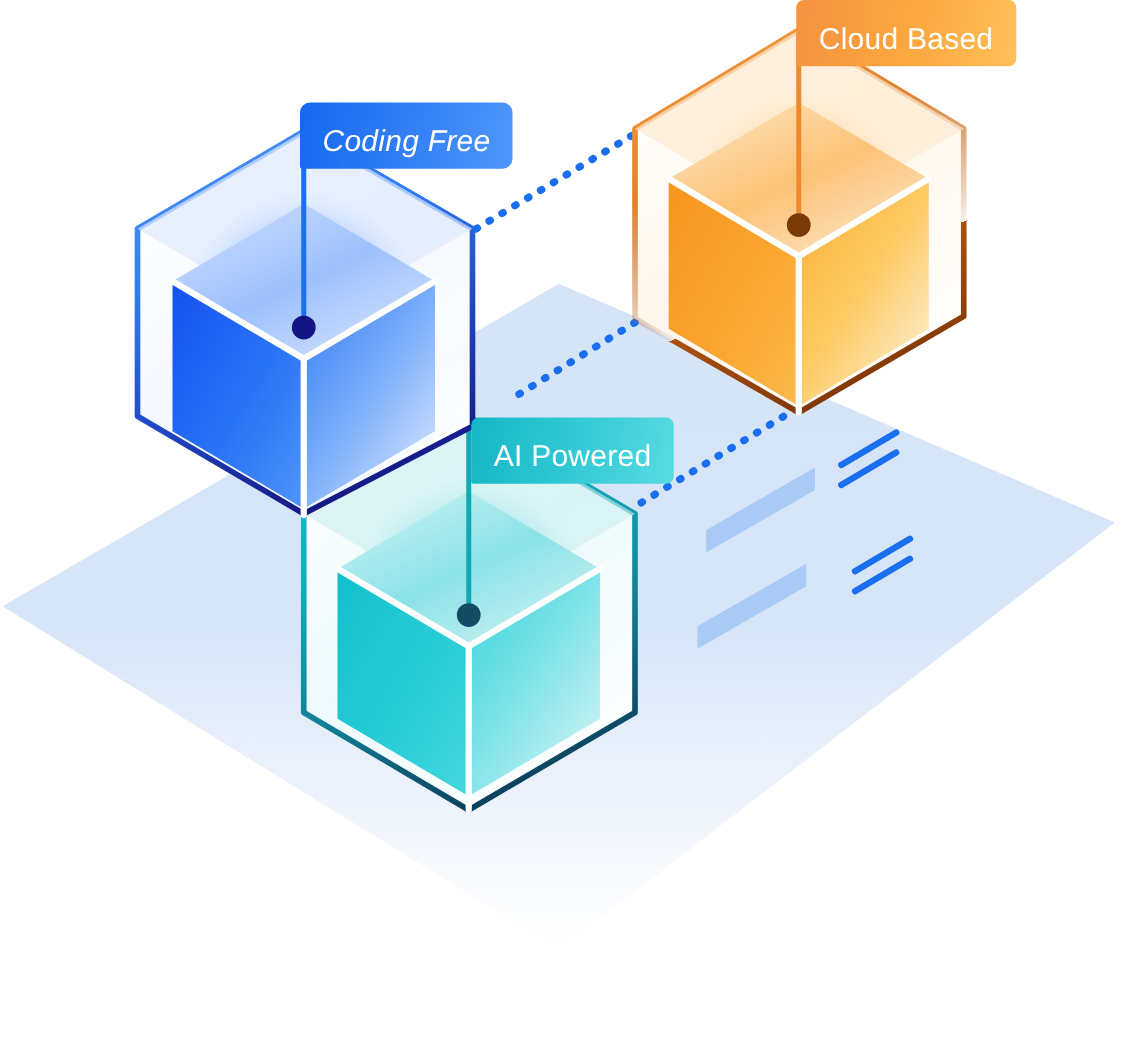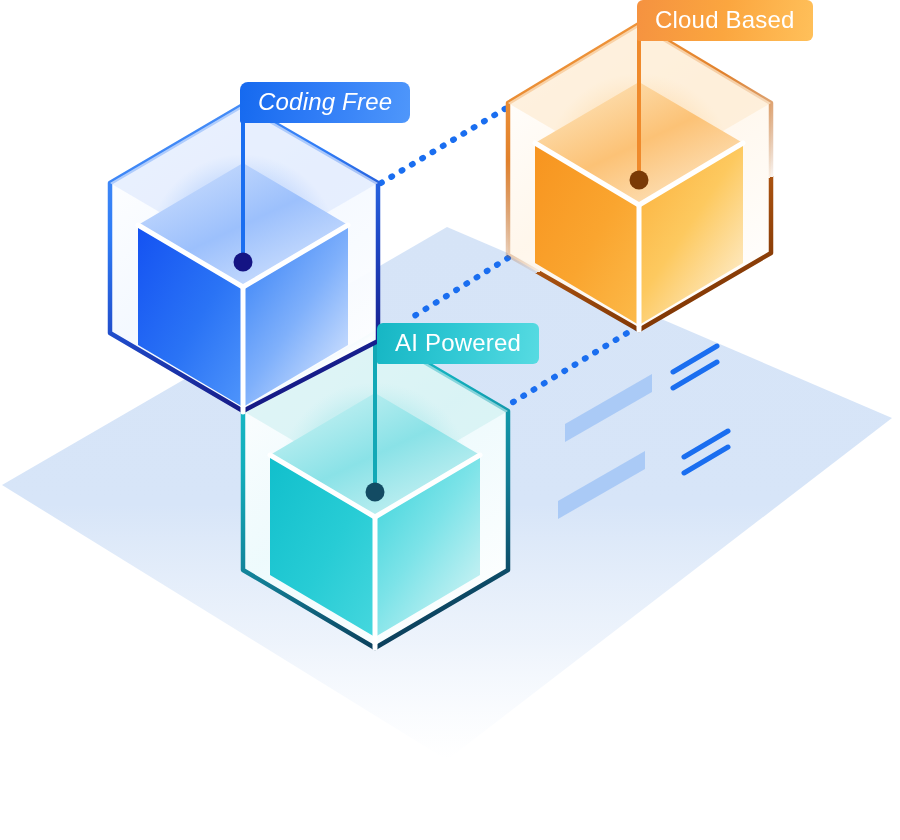--- a/index.html
+++ b/index.html
@@ -16,39 +16,39 @@
   }
   #scene{position:absolute;left:0;top:0;width:900px;height:840px;}
 
   
   .label{
     position:absolute;
     color:#ffffff;
     font-size:24px;
     font-weight:400;
     letter-spacing:.2px;
-    padding:7px 18px 9px 18px;
+    padding:19px 18px 9px 18px;
     border-radius:7px;
     white-space:nowrap;
     line-height:1.05;
     box-sizing:border-box;
   }
   .label-coding{
     left:240px;top:82px;
     background:linear-gradient(100deg,#1569ef 0%,#2f7cf6 45%,#4f97fb 100%);
     border-radius:8px 8px 8px 2px;
     font-style:italic;
   }
   .label-cloud{
     left:637px;top:0px;
     background:linear-gradient(100deg,#f59240 0%,#fba63f 50%,#ffc05a 100%);
     border-radius:6px 6px 6px 2px;
   }
   .label-ai{
-    left:377px;top:323px;
+    left:377px;top:334px;
     background:linear-gradient(100deg,#16b6c4 0%,#2ec7d3 45%,#57dbe2 100%);
     border-radius:6px 6px 6px 2px;
   }
 </style>
 </head>
 <body>
 
 <div id="stage">
 
   <svg id="scene" viewBox="0 0 900 840" xmlns="http://www.w3.org/2000/svg">

